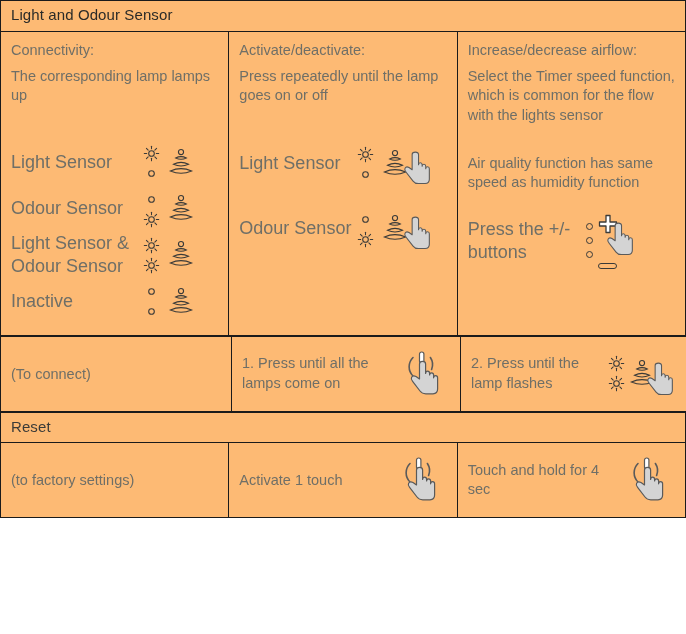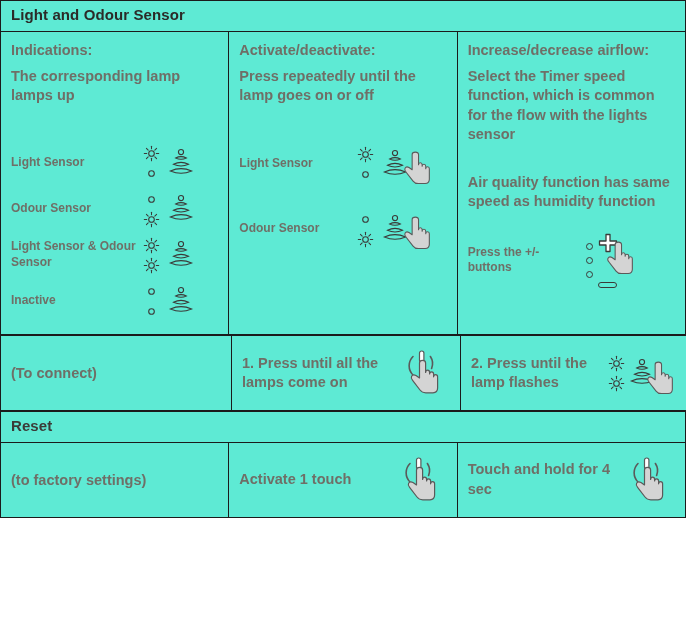--- a/index.html
+++ b/index.html
@@ -25,22 +25,21 @@
   
   .tbl {
     width: 100%;
     border-collapse: collapse;
     table-layout: fixed;
   }
   .tbl td {
     border: 1.5px solid #1b1b1b;
     vertical-align: top;
     padding: 0;
-    background: #5eead4;
-    font-weight: bold;
+    background: #fdba74;
   }
 
   .c1 { width: 230px; }
   .c2 { width: 228px; }
   .c3 { width: 228px; }
 
   
   .section-title {
     font-size: 15px;
     color: #3b3b38;
@@ -78,21 +77,21 @@
 
   
   .ind-row {
     display: flex;
     align-items: center;
     min-height: 46px;
   }
   .ind-label {
     flex: 0 0 auto;
     width: 132px;
-    font-size: 12px;
+    font-size: 18px;
     line-height: 1.3;
     color: #6f6f67;
   }
   .ind-label.narrow { width: 118px; }
   .icons {
     flex: 0 0 auto;
     display: flex;
     align-items: center;
     gap: 6px;
     position: relative;
@@ -186,21 +185,21 @@
     <tbody>
         <tr>
       <td colspan="3">
         <div class="section-title dark">Light and Odour Sensor</div>
       </td>
     </tr>
     <tr>
 
       <td class="c1">
         <div class="cell">
-          <div class="lead head">Indications:</div>
+          <div class="lead head">Connectivity:</div>
           <div class="lead">The corresponding lamp lamps up</div>
 
           <div class="gap-lg"></div>
 
           <div class="ind-row">
             <div class="ind-label">Light Sensor</div>
             <div class="icons">
               <div class="lampstack">
                 <svg class="lamp" viewBox="0 0 20 20">
                   <circle cx="10" cy="10" r="3.3" fill="none" stroke="#3a3a38" stroke-width="1.3"></circle>

